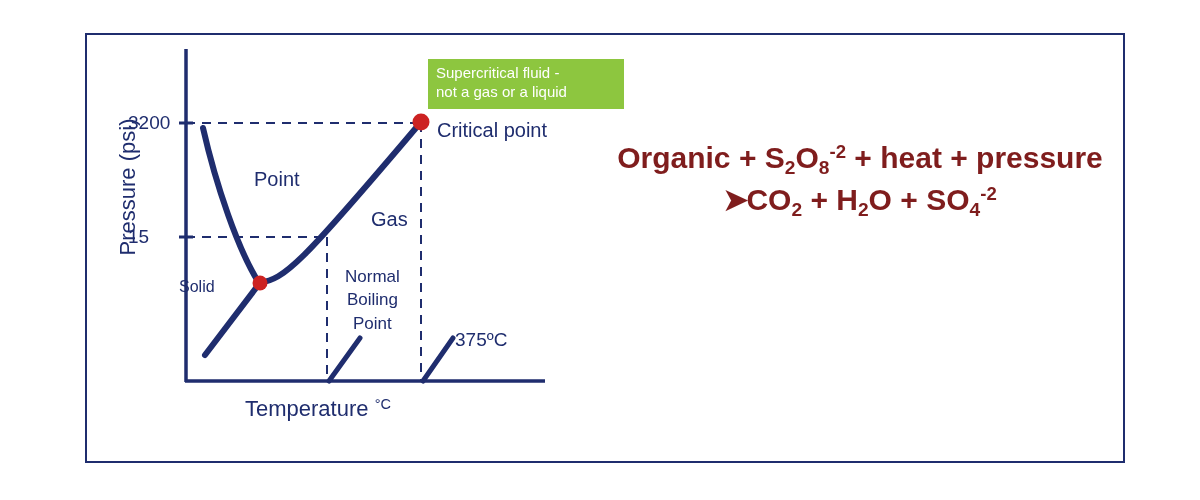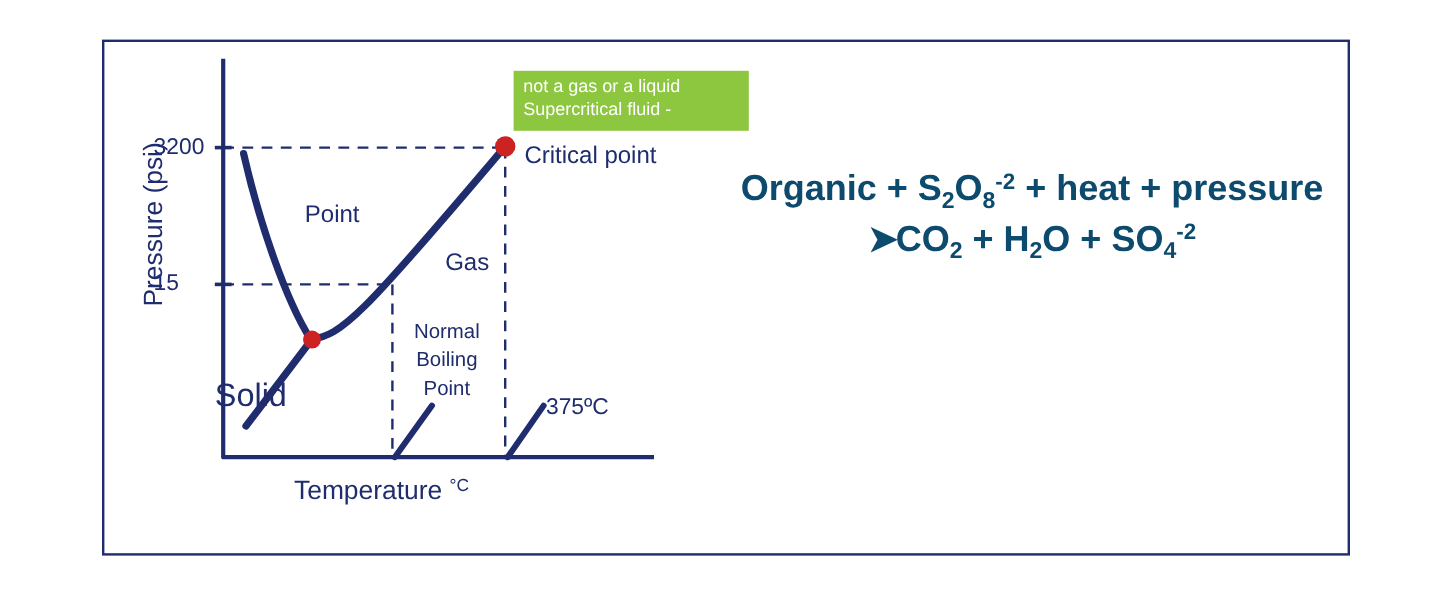--- a/index.html
+++ b/index.html
@@ -53,21 +53,21 @@
   }
   .tick-label {
     font-size: 19px;
     text-align: left;
   }
   #tick-3200 { left: 128px; top: 112px; width: 52px; }
   #tick-15   { left: 128px; top: 226px; width: 52px; }
 
   #label-liquid { left: 254px; top: 168px; font-size: 20px; }
   #label-gas    { left: 371px; top: 208px; font-size: 20px; }
-  #label-solid  { left: 179px; top: 278px; font-size: 27px; margin-top: 36px; }
+  #label-solid  { left: 179px; top: 278px; font-size: 16px; }
   #label-nbp    { left: 345px; top: 265px; font-size: 17px; line-height: 1.38; }
   #label-375    { left: 455px; top: 329px; font-size: 19px; }
   #label-critical-point { left: 437px; top: 119px; font-size: 20px; }
 
   #axis-x-title {
     left: 245px;
     top: 396px;
     font-size: 22px;
   }
   #axis-y-title {
@@ -105,21 +105,21 @@
     text-align: center;
   }
   .scwo-title {
     color: #1f2d6e;
     font-size: 31px;
     font-weight: bold;
     line-height: 1.22;
     letter-spacing: 0px;
   }
   .equation {
-    color: #0c4a6e;
+    color: #7f1d1d;
     font-weight: bold;
     margin-top: 20px;
   }
   .eq-line1 { font-size: 30px; line-height: 1.2; white-space: nowrap; }
   .eq-line2 { font-size: 30px; line-height: 1.25; white-space: nowrap; margin-top: 2px; text-align: center; }
   .sub { font-size: 0.64em; vertical-align: -0.32em; }
   .sup { font-size: 0.62em; vertical-align: 0.52em; }
   .arrow-glyph { font-size: 30px; letter-spacing: -2px; }
 </style>
 </head>
@@ -173,22 +173,22 @@
 Boiling
 Point</div>
     <div class="chart-text" id="label-375">375ºC</div>
     <div class="chart-text" id="label-critical-point">Critical point</div>
 
     <div class="chart-text" id="axis-x-title"><span>Temperature </span><span class="sup-o">°C</span></div>
 
     <div class="chart-text" id="axis-y-title">Pressure (psi)</div>
 
     <div class="green-callout">
+      <div>Supercritical fluid -</div>
       <div>not a gas or a liquid</div>
-      <div>Supercritical fluid -</div>
     </div>
   </div>
 
   <div class="right-panel">
 
 
     <div class="equation">
       <div class="eq-line1"><span>Organic + </span><span>S</span><span class="sub">2</span><span>O</span><span class="sub">8</span><span class="sup">-2</span><span> + heat + pressure</span></div>
 
       <div class="eq-line2"><span class="arrow-glyph">➤</span><span>CO</span><span class="sub">2</span><span> + </span><span>H</span><span class="sub">2</span><span>O</span><span> + </span><span>SO</span><span class="sub">4</span><span class="sup">-2</span></div>

